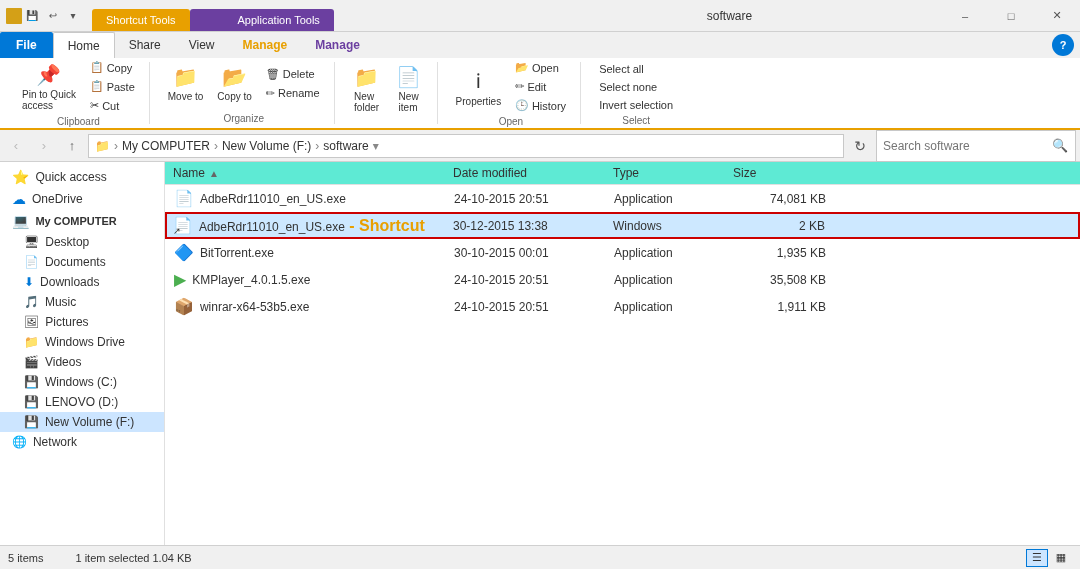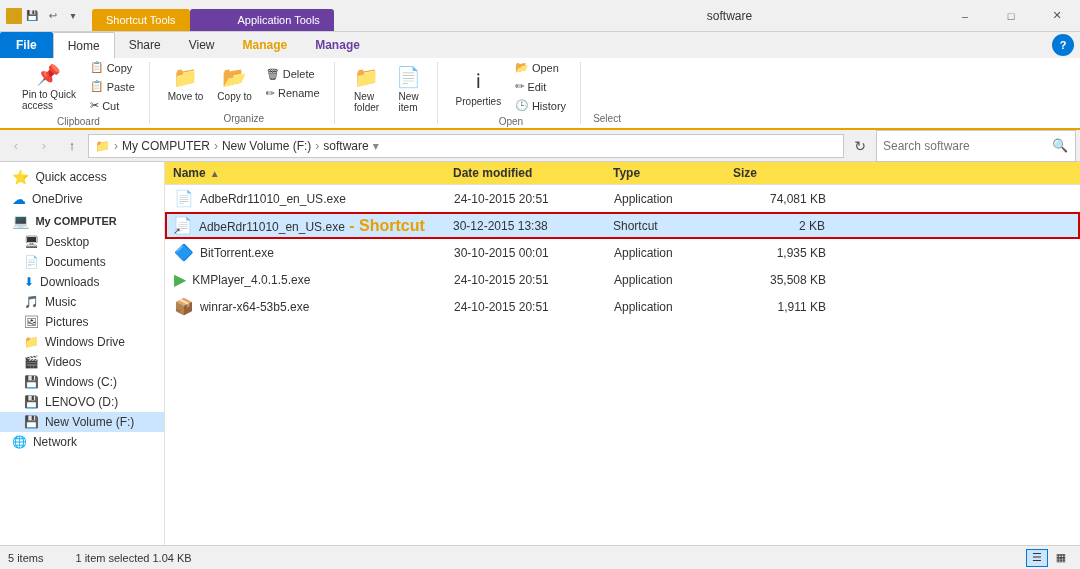--- a/index.html
+++ b/index.html
@@ -238,25 +238,24 @@
       background: white;
       overflow-y: auto;
       display: flex;
       flex-direction: column;
     }
     .file-header {
       display: flex;
       align-items: center;
       padding: 4px 8px;
       border-bottom: 1px solid #e0e0e0;
-      background: #fde047;
+      background: #5eead4;
       position: sticky;
       top: 0;
       z-index: 10;
-      font-weight: bold;
     }
     .col-name { width: 280px; font-size: 12px; color: #333; display: flex; align-items: center; gap: 4px; }
     .col-date { width: 160px; font-size: 12px; color: #333; }
     .col-type { width: 120px; font-size: 12px; color: #333; }
     .col-size { width: 100px; font-size: 12px; color: #333; }
     .col-arrow { font-size: 10px; color: #666; }
     .file-row {
       display: flex;
       align-items: center;
       padding: 3px 8px;
@@ -411,20 +410,25 @@
       </div>
       <div style="display:flex;flex-direction:column;gap:2px;">
         <div class="ribbon-small-btn"><span>📂</span> Open</div>
         <div class="ribbon-small-btn"><span>✏</span> Edit</div>
         <div class="ribbon-small-btn"><span>🕒</span> History</div>
       </div>
     </div>
     <div class="ribbon-group-label">Open</div>
   </div>
   <div class="ribbon-group">
+    <div style="display:flex;flex-direction:column;gap:2px;">
+      <div class="ribbon-small-btn">Select all</div>
+      <div class="ribbon-small-btn">Select none</div>
+      <div class="ribbon-small-btn">Invert selection</div>
+    </div>
     <div class="ribbon-group-label">Select</div>
   </div>
 </div>
 
 <div class="address-bar">
   <div class="nav-btn disabled">‹</div>
   <div class="nav-btn disabled">›</div>
   <div class="nav-btn">↑</div>
   <div class="address-path">
     <span style="color:#d4a017;">📁</span>
@@ -529,21 +533,21 @@
     <div style="position:relative;">
       <div class="shortcut-row">
         <div class="file-name">
           <span style="color:#cc0000;font-size:16px;position:relative;">
             📄
             <span style="position:absolute;bottom:-1px;left:0;font-size:9px;color:#333;">↗</span>
           </span>
           <span>AdbeRdr11010_en_US.exe<span class="shortcut-highlight"> - Shortcut</span></span>
         </div>
         <div class="file-date">30-12-2015 13:38</div>
-        <div class="file-type">Shortcut</div>
+        <div class="file-type">Windows</div>
         <div class="file-size">2 KB</div>
       </div>
 
     </div>
 
     <div class="file-row">
       <div class="file-name">
         <span style="font-size:16px;">🔷</span>
         <span>BitTorrent.exe</span>
       </div>

